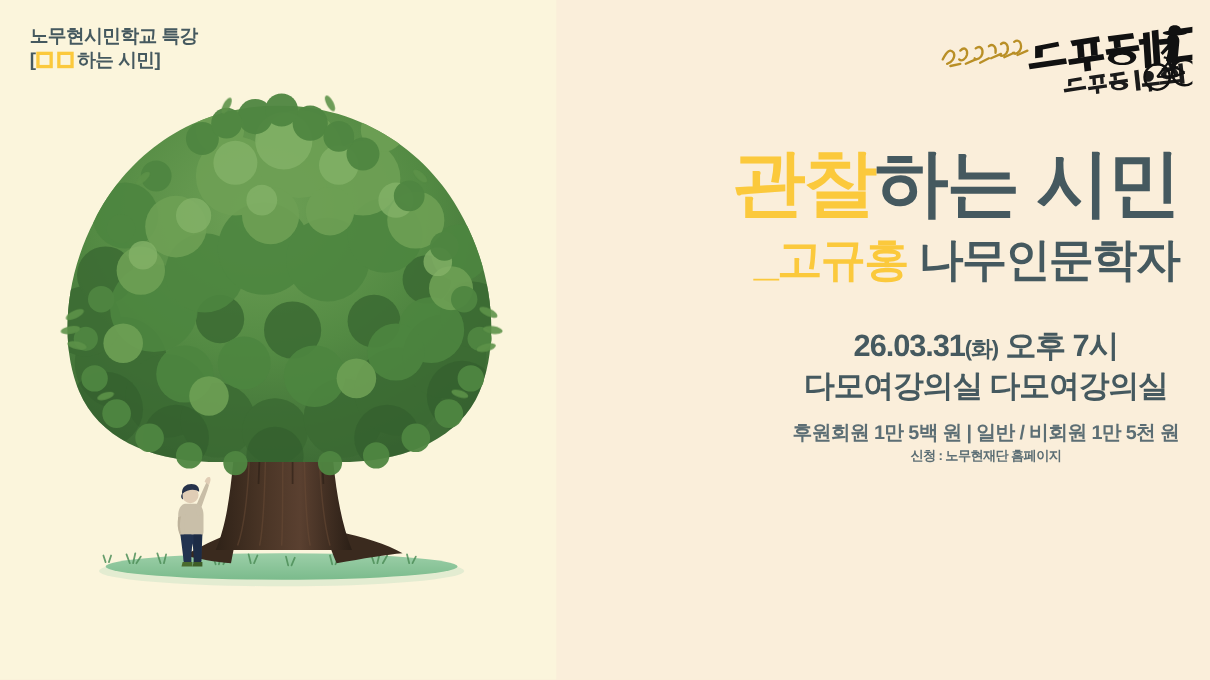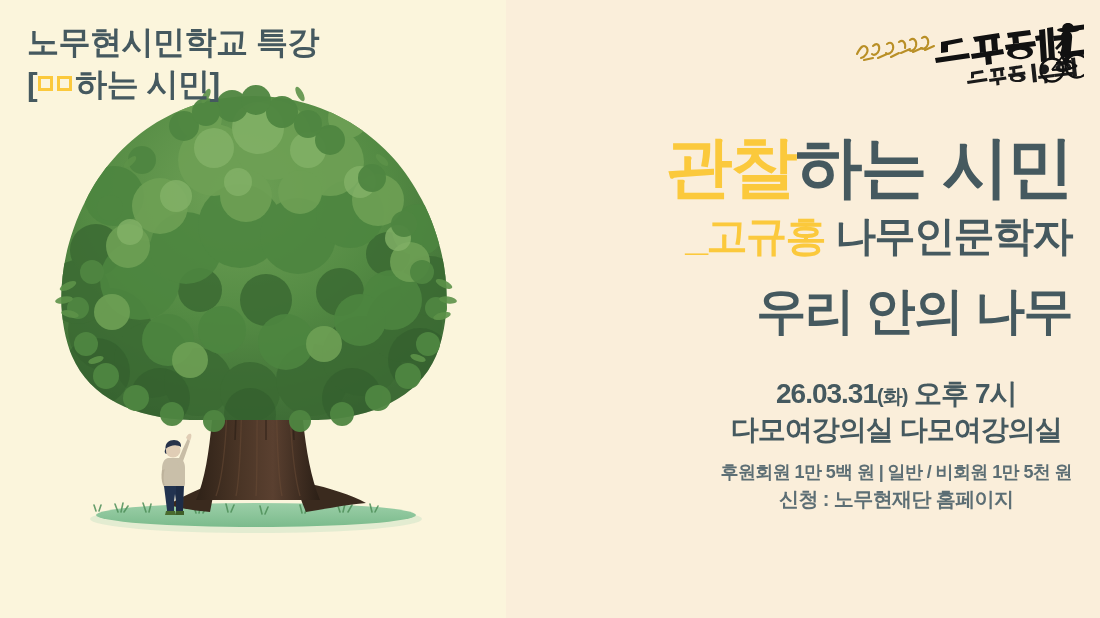--- a/index.html
+++ b/index.html
@@ -22,21 +22,21 @@
     position:absolute;left:506px;top:0;width:594px;height:618px;
     background:#faeeda;
   }
 
   
   .header{
     position:absolute;left:27px;top:22px;z-index:6;
     line-height:1.30;
   }
   .header-line{
-    font-size:32px;font-weight:700;color:#45595f;
+    font-size:17px;font-weight:700;color:#45595f;
     letter-spacing:-0.5px;white-space:nowrap;
     display:block;
   }
   .header-line2{display:flex;align-items:center;gap:0;}
   .sq-box{
     display:inline-block;width:15px;height:15px;
     border:3px solid #fbc93c;box-sizing:border-box;
     margin:0 3px 1px 1px;vertical-align:middle;
   }
 
@@ -86,21 +86,21 @@
   .meta-when .small{font-size:20px;}
   .meta-where{
     font-size:28px;font-weight:700;letter-spacing:-1px;
     color:#45595f;white-space:nowrap;line-height:1.22;margin-top:2px;
   }
   .meta-price{
     font-size:18px;font-weight:700;letter-spacing:-0.6px;
     color:#5c6e74;white-space:nowrap;line-height:1.45;margin-top:12px;
   }
   .meta-apply{
-    font-size:20px;font-weight:700;letter-spacing:-0.6px;
+    font-size:12px;font-weight:700;letter-spacing:-0.6px;
     color:#5c6e74;white-space:nowrap;line-height:1.45;
   }
 </style>
 </head>
 <body>
 
 <div class="poster">
 
   <div class="panel-left"></div>
   <div class="panel-right"></div>
@@ -442,21 +442,20 @@
 
     <h1 class="title-1">
       <span class="hl">관찰</span><span>하는 시민</span>
     </h1>
 
     <h2 class="title-2">
       <span class="dash">_</span><span class="hl">고규홍</span>
       <span>나무인문학자</span>
     </h2>
 
-    <h3 class="title-3">우리 안의 나무</h3>
 
     <div class="meta">
       <div class="meta-when"><span>26.03.31</span><span class="small">(화)</span><span> 오후 7시</span></div>
       <div class="meta-where">다모여강의실 다모여강의실</div>
       <div class="meta-price">후원회원 1만 5백 원 | 일반 / 비회원 1만 5천 원</div>
       <div class="meta-apply">신청 : 노무현재단 홈페이지</div>
     </div>
 
   </div>
 

